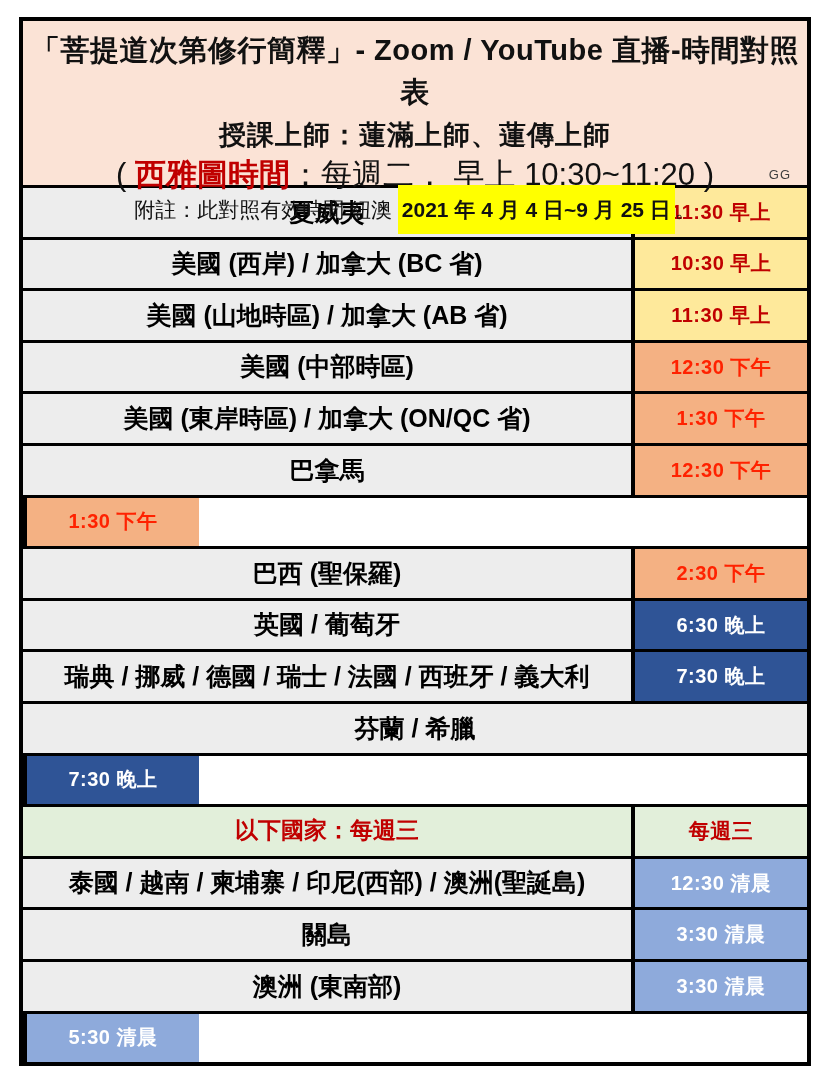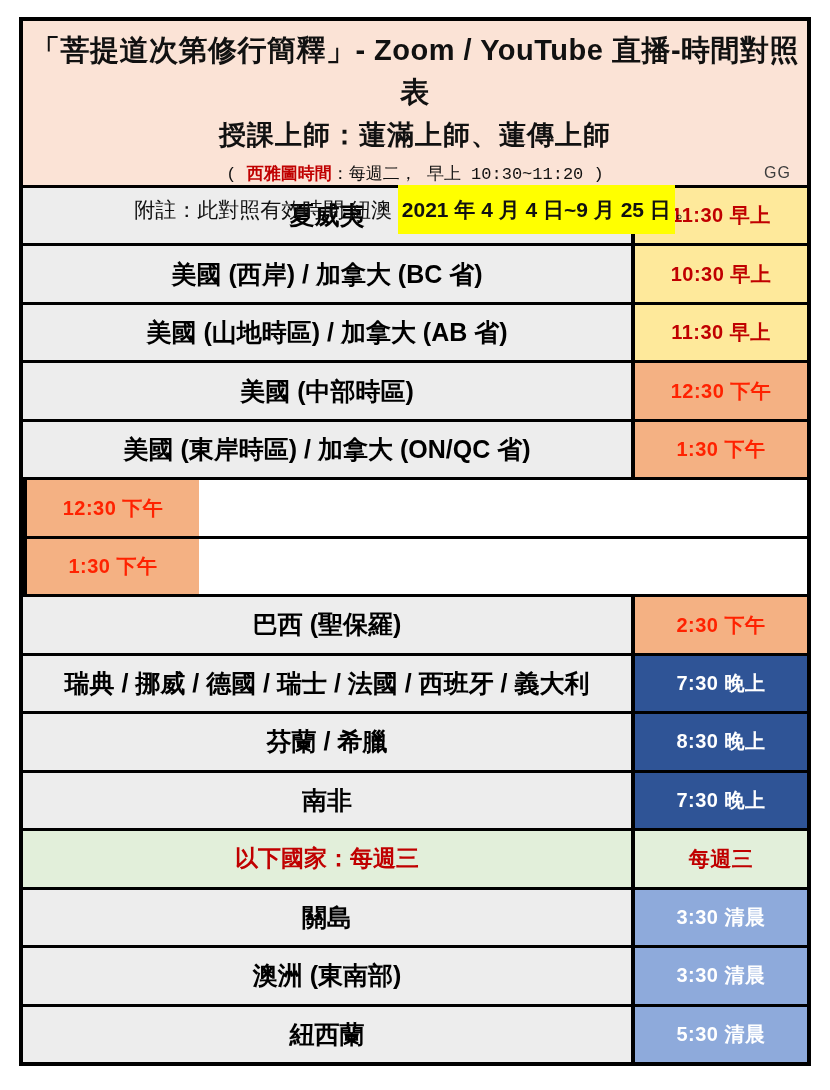--- a/index.html
+++ b/index.html
@@ -13,25 +13,25 @@
     border:4px solid var(--border,#000);
     display:flex;flex-direction:column;background:#fff;
   }
   
   .header{
     position:relative;height:164px;background:var(--header-bg,#FBE3D6);
     text-align:center;color:#111;padding-top:8px;box-sizing:border-box;
   }
   .title{font-size:29px;line-height:42px;font-weight:bold;letter-spacing:.5px;}
   .instructors{font-size:27px;line-height:44px;font-weight:bold;letter-spacing:1px;}
-  .seattle{font-size:17px;line-height:36px;font-weight:500;font-family:Liberation Mono, monospace;}
+  .seattle{font-size:31px;line-height:36px;font-weight:500;}
   .seattle .red{color:var(--red,#C00000);font-weight:bold;}
   .note{font-size:21px;line-height:34px;font-weight:500;}
   .note .hl{background:var(--highlight-yellow,#FFFF00);padding:13px 4px;font-weight:600;}
-  .watermark{position:absolute;right:16px;bottom:3px;font-size:16px;color:#3d3d3d;letter-spacing:1px;}
+  .watermark{position:absolute;right:16px;bottom:3px;font-size:13px;color:#3d3d3d;letter-spacing:1px;}
   
   .rows{display:flex;flex-direction:column;flex:1;}
   .row{display:flex;border-top:3px solid var(--border,#000);flex:1;min-height:0;}
   .row.tall{flex:2;}
   .cell{display:flex;align-items:center;justify-content:center;text-align:center;box-sizing:border-box;}
   .region{
     flex:1;background:var(--region-bg,#EDEDED);color:#000;
     font-weight:bold;font-size:25px;line-height:1.65;padding:0 10px;
     white-space:pre-line;
   }
@@ -72,51 +72,57 @@
       </div>
       <div class="row afternoon">
         <div class="cell region">美國 (中部時區)</div>
         <div class="cell time">12:30 下午</div>
       </div>
       <div class="row afternoon">
         <div class="cell region">美國 (東岸時區) / 加拿大 (ON/QC 省)</div>
         <div class="cell time">1:30 下午</div>
       </div>
       <div class="row afternoon">
+        <div class="cell region">巴拿馬</div>
         <div class="cell time">12:30 下午</div>
       </div>
       <div class="row afternoon">
         <div class="cell time">1:30 下午</div>
       </div>
       <div class="row afternoon">
         <div class="cell region">巴西 (聖保羅)</div>
         <div class="cell time">2:30 下午</div>
       </div>
       <div class="row evening">
+        <div class="cell region">英國 / 葡萄牙</div>
+        <div class="cell time">6:30 晚上</div>
+      </div>
+      <div class="row evening">
         <div class="cell region">瑞典 / 挪威 / 德國 / 瑞士 / 法國 / 西班牙 / 義大利</div>
         <div class="cell time">7:30 晚上</div>
       </div>
       <div class="row evening">
         <div class="cell region">芬蘭 / 希臘</div>
-        <div class="cell time">8:30 晚上</div>
       </div>
       <div class="row evening">
-        <div class="cell region">南非</div>
         <div class="cell time">7:30 晚上</div>
       </div>
       <div class="row separator">
         <div class="cell region">以下國家：每週三</div>
         <div class="cell time">每週三</div>
+      </div>
+      <div class="row dawn">
+        <div class="cell region">泰國 / 越南 / 柬埔寨 / 印尼(西部) / 澳洲(聖誕島)</div>
+        <div class="cell time">12:30 清晨</div>
       </div>
       <div class="row dawn">
         <div class="cell region">關島</div>
         <div class="cell time">3:30 清晨</div>
       </div>
       <div class="row dawn">
         <div class="cell region">澳洲 (東南部)</div>
         <div class="cell time">3:30 清晨</div>
       </div>
       <div class="row dawn">
-        <div class="cell region">紐西蘭</div>
         <div class="cell time">5:30 清晨</div>
       </div>
     </div>
 </div>
 
 </body></html>

